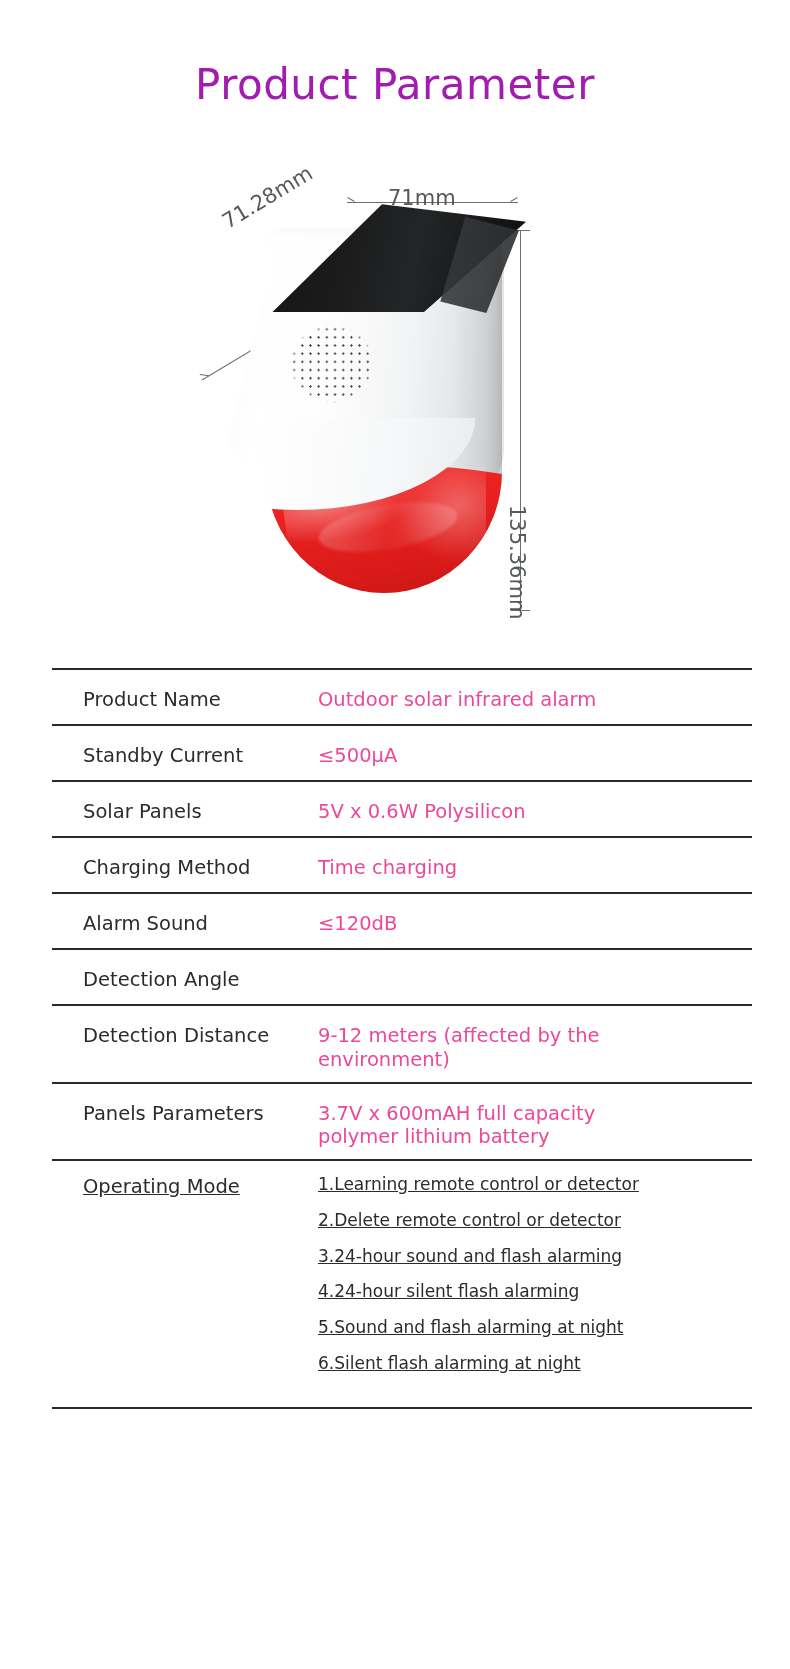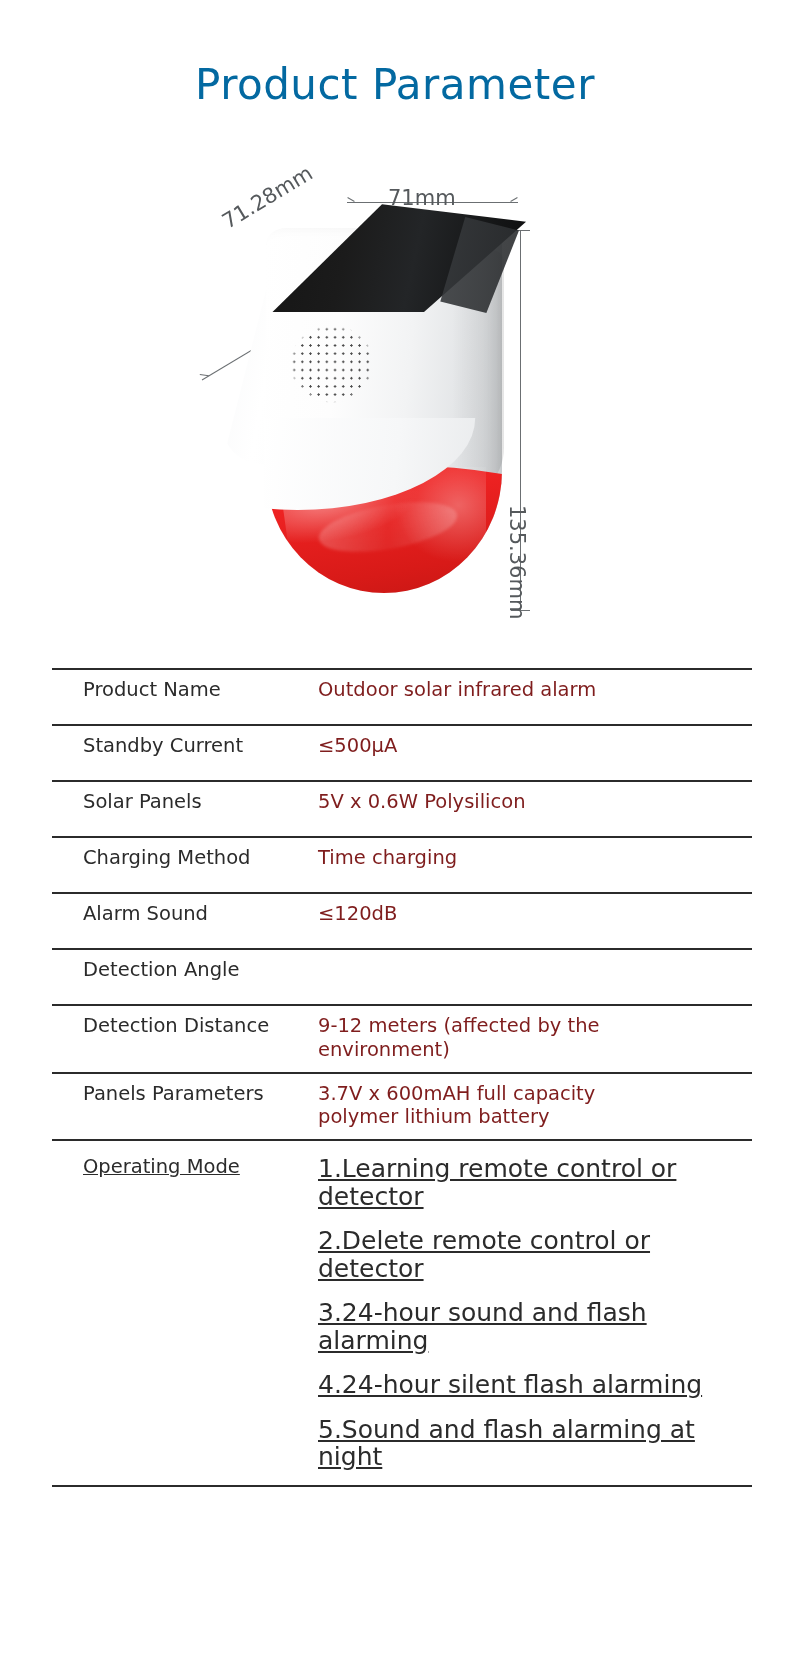--- a/index.html
+++ b/index.html
@@ -19,21 +19,21 @@
   
   .page-title {
     position: absolute;
     top: 60px;
     left: 0;
     width: 790px;
     text-align: center;
     font-size: 42px;
     font-weight: 400;
     letter-spacing: 0.5px;
-    color: #0369a1;
+    color: #a21caf;
     font-family: "DejaVu Sans", sans-serif;
   }
 
   
   .hero {
     position: absolute;
     left: 0;
     top: 150px;
     width: 790px;
     height: 500px;
@@ -139,58 +139,58 @@
     position: absolute;
     left: 52px;
     top: 668px;
     width: 700px;
   }
   .spec-row {
     display: flex;
     align-items: flex-start;
     border-top: 2px solid #2b2b2b;
     min-height: 56px;
-    padding-top: 8px;
+    padding-top: 18px;
     padding-bottom: 10px;
     box-sizing: border-box;
   }
   .spec-row.last {
     border-bottom: 2px solid #2b2b2b;
     text-decoration: underline;
   }
   .spec-label {
     width: 266px;
     padding-left: 31px;
     box-sizing: border-box;
     font-size: 19.5px;
     font-family: "DejaVu Sans", sans-serif;
     color: #2b2b2b;
     line-height: 1.25;
   }
   .spec-value {
     flex: 1;
     font-size: 19.5px;
     font-family: "DejaVu Sans", sans-serif;
-    color: #7f1d1d;
+    color: #ec4899;
     line-height: 1.22;
     white-space: pre-line;
   }
   .spec-row.modes {
     min-height: 250px;
     padding-top: 14px;
     padding-bottom: 14px;
   }
   .mode-list {
     flex: 1;
     display: flex;
     flex-direction: column;
     gap: 17px;
   }
   .mode-item {
-    font-size: 25px;
+    font-size: 17px;
     font-family: "DejaVu Sans", sans-serif;
     color: #2b2b2b;
     line-height: 1.1;
   }
 
   
   .device {
     position: absolute;
     left: 180px;
     top: 40px;
@@ -452,16 +452,17 @@
   </div>
 
   <div class="spec-row modes last">
     <div class="spec-label">Operating Mode</div>
     <div class="mode-list">
       <div class="mode-item">1.Learning remote control or detector</div>
       <div class="mode-item">2.Delete remote control or detector</div>
       <div class="mode-item">3.24-hour sound and flash alarming</div>
       <div class="mode-item">4.24-hour silent flash alarming</div>
       <div class="mode-item">5.Sound and flash alarming at night</div>
+      <div class="mode-item">6.Silent flash alarming at night</div>
     </div>
   </div>
 
 </div>
 
 </body></html>

